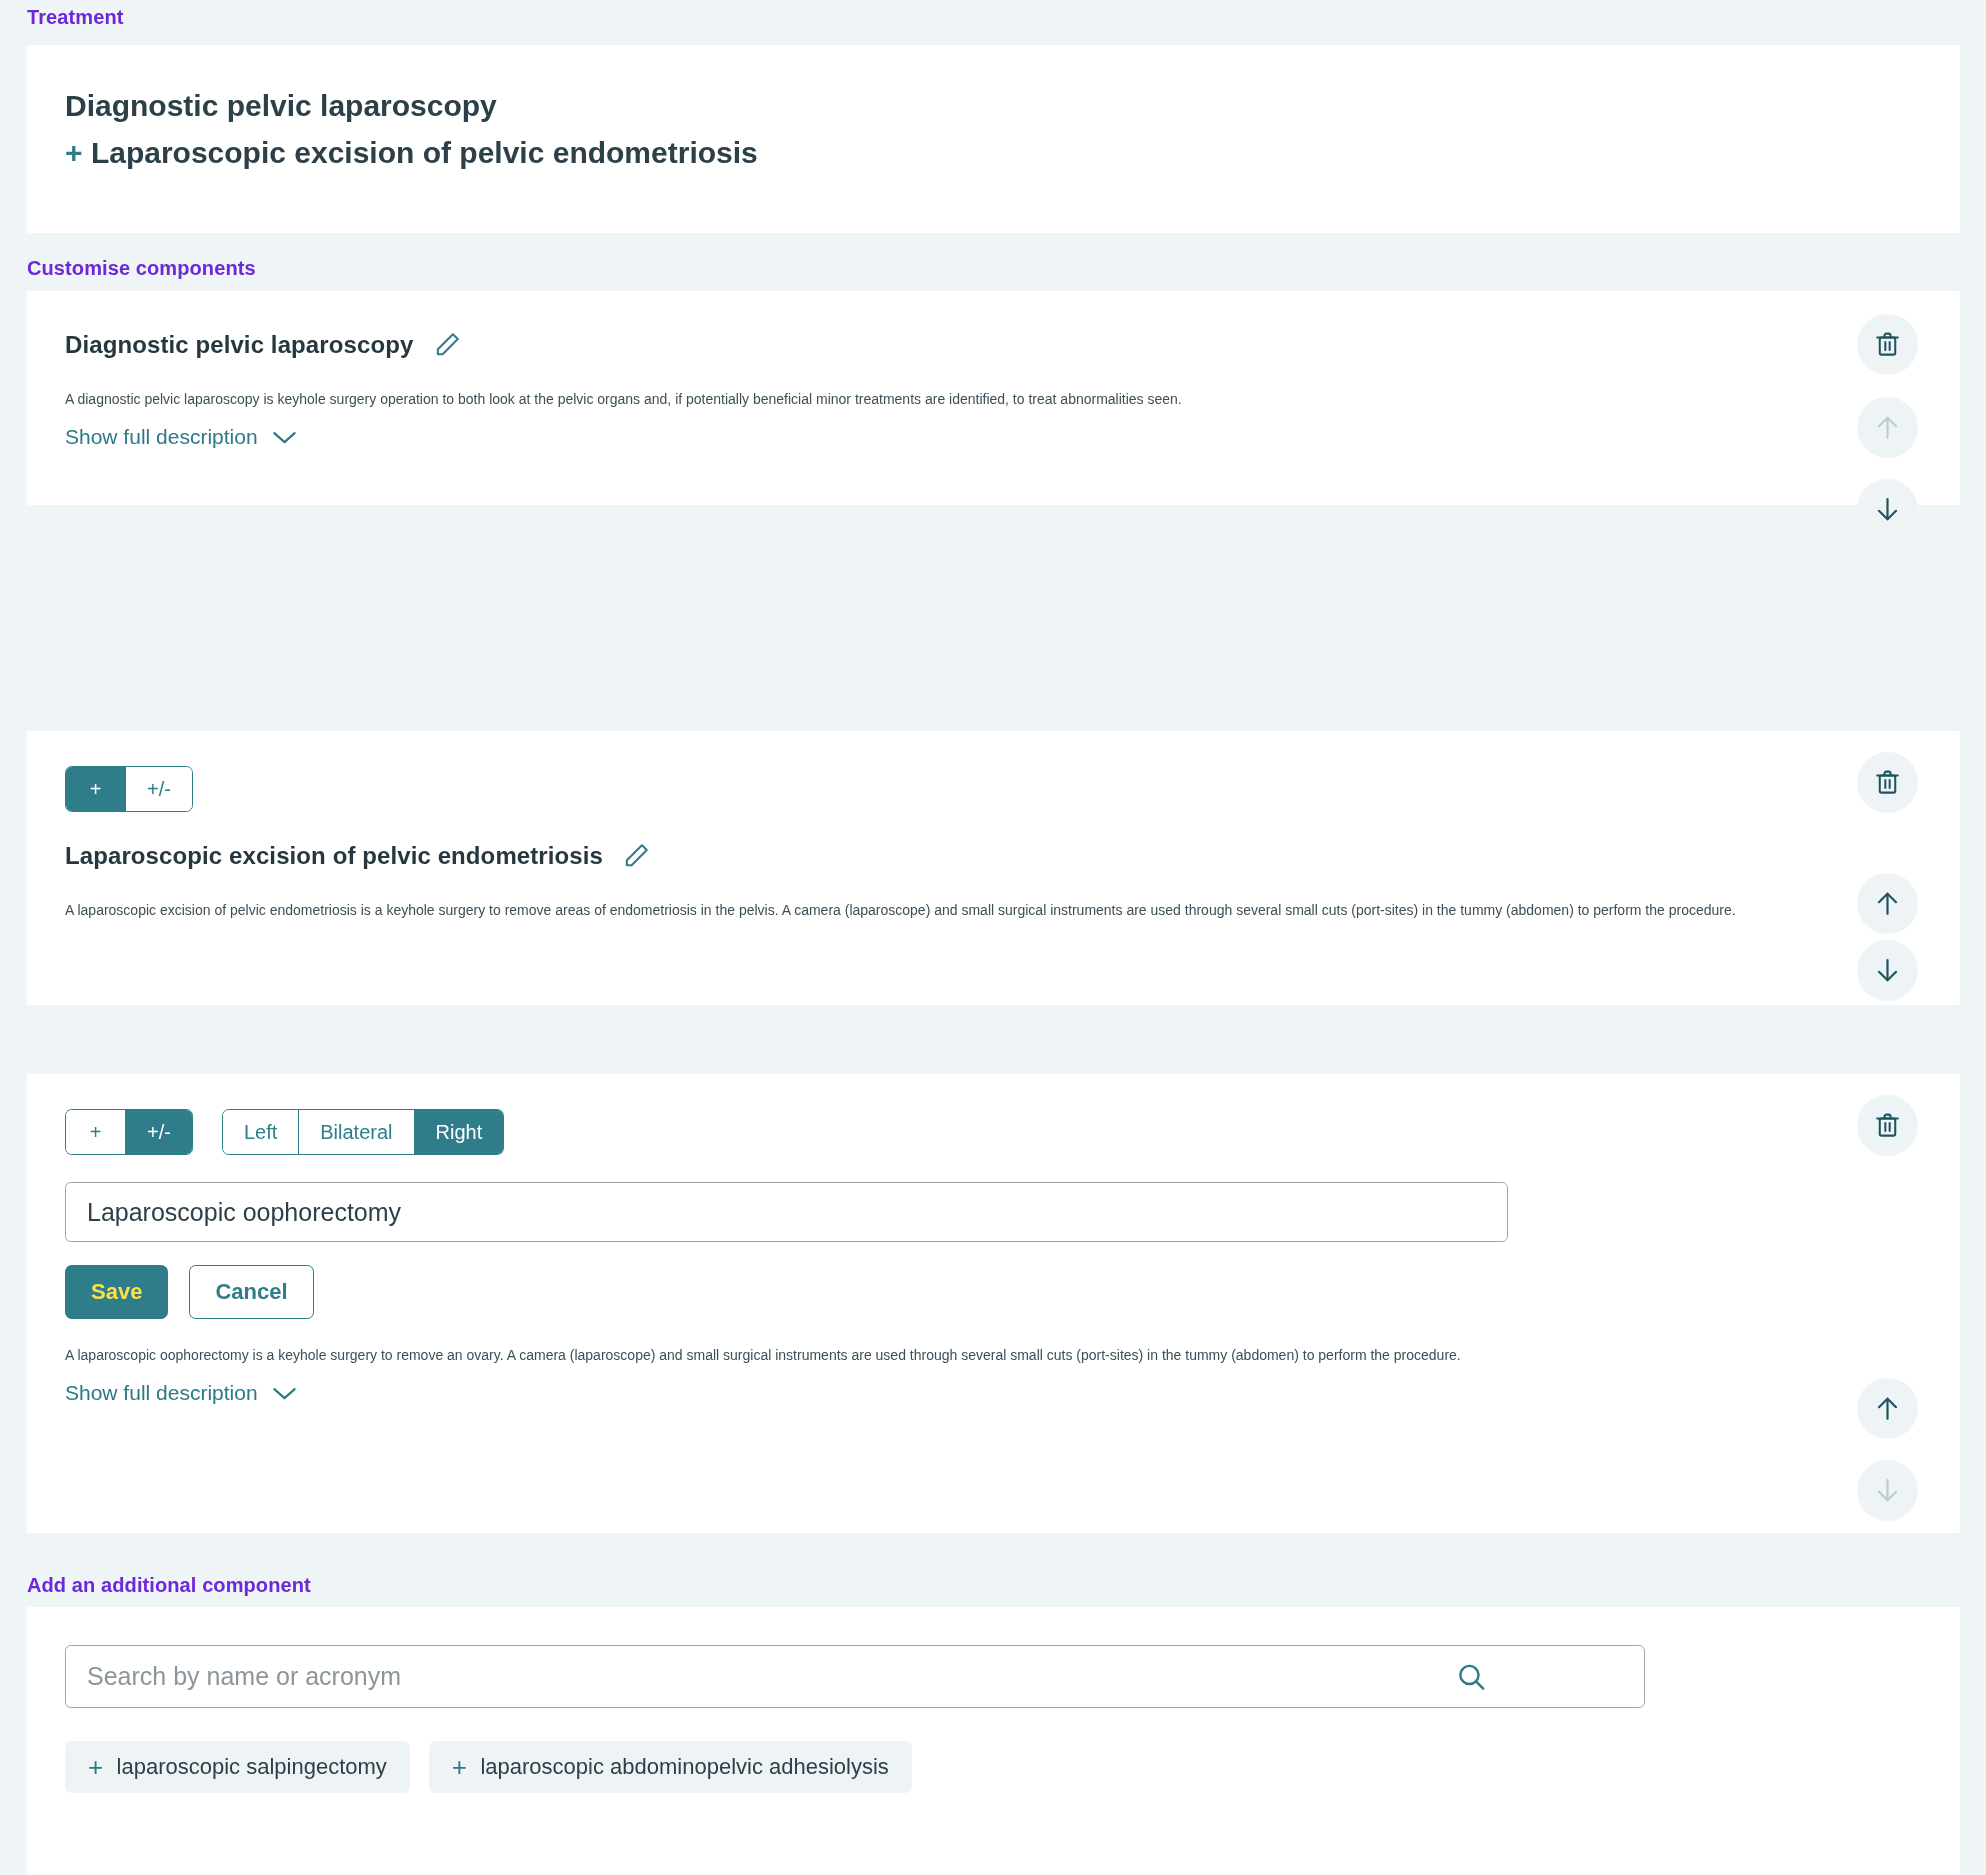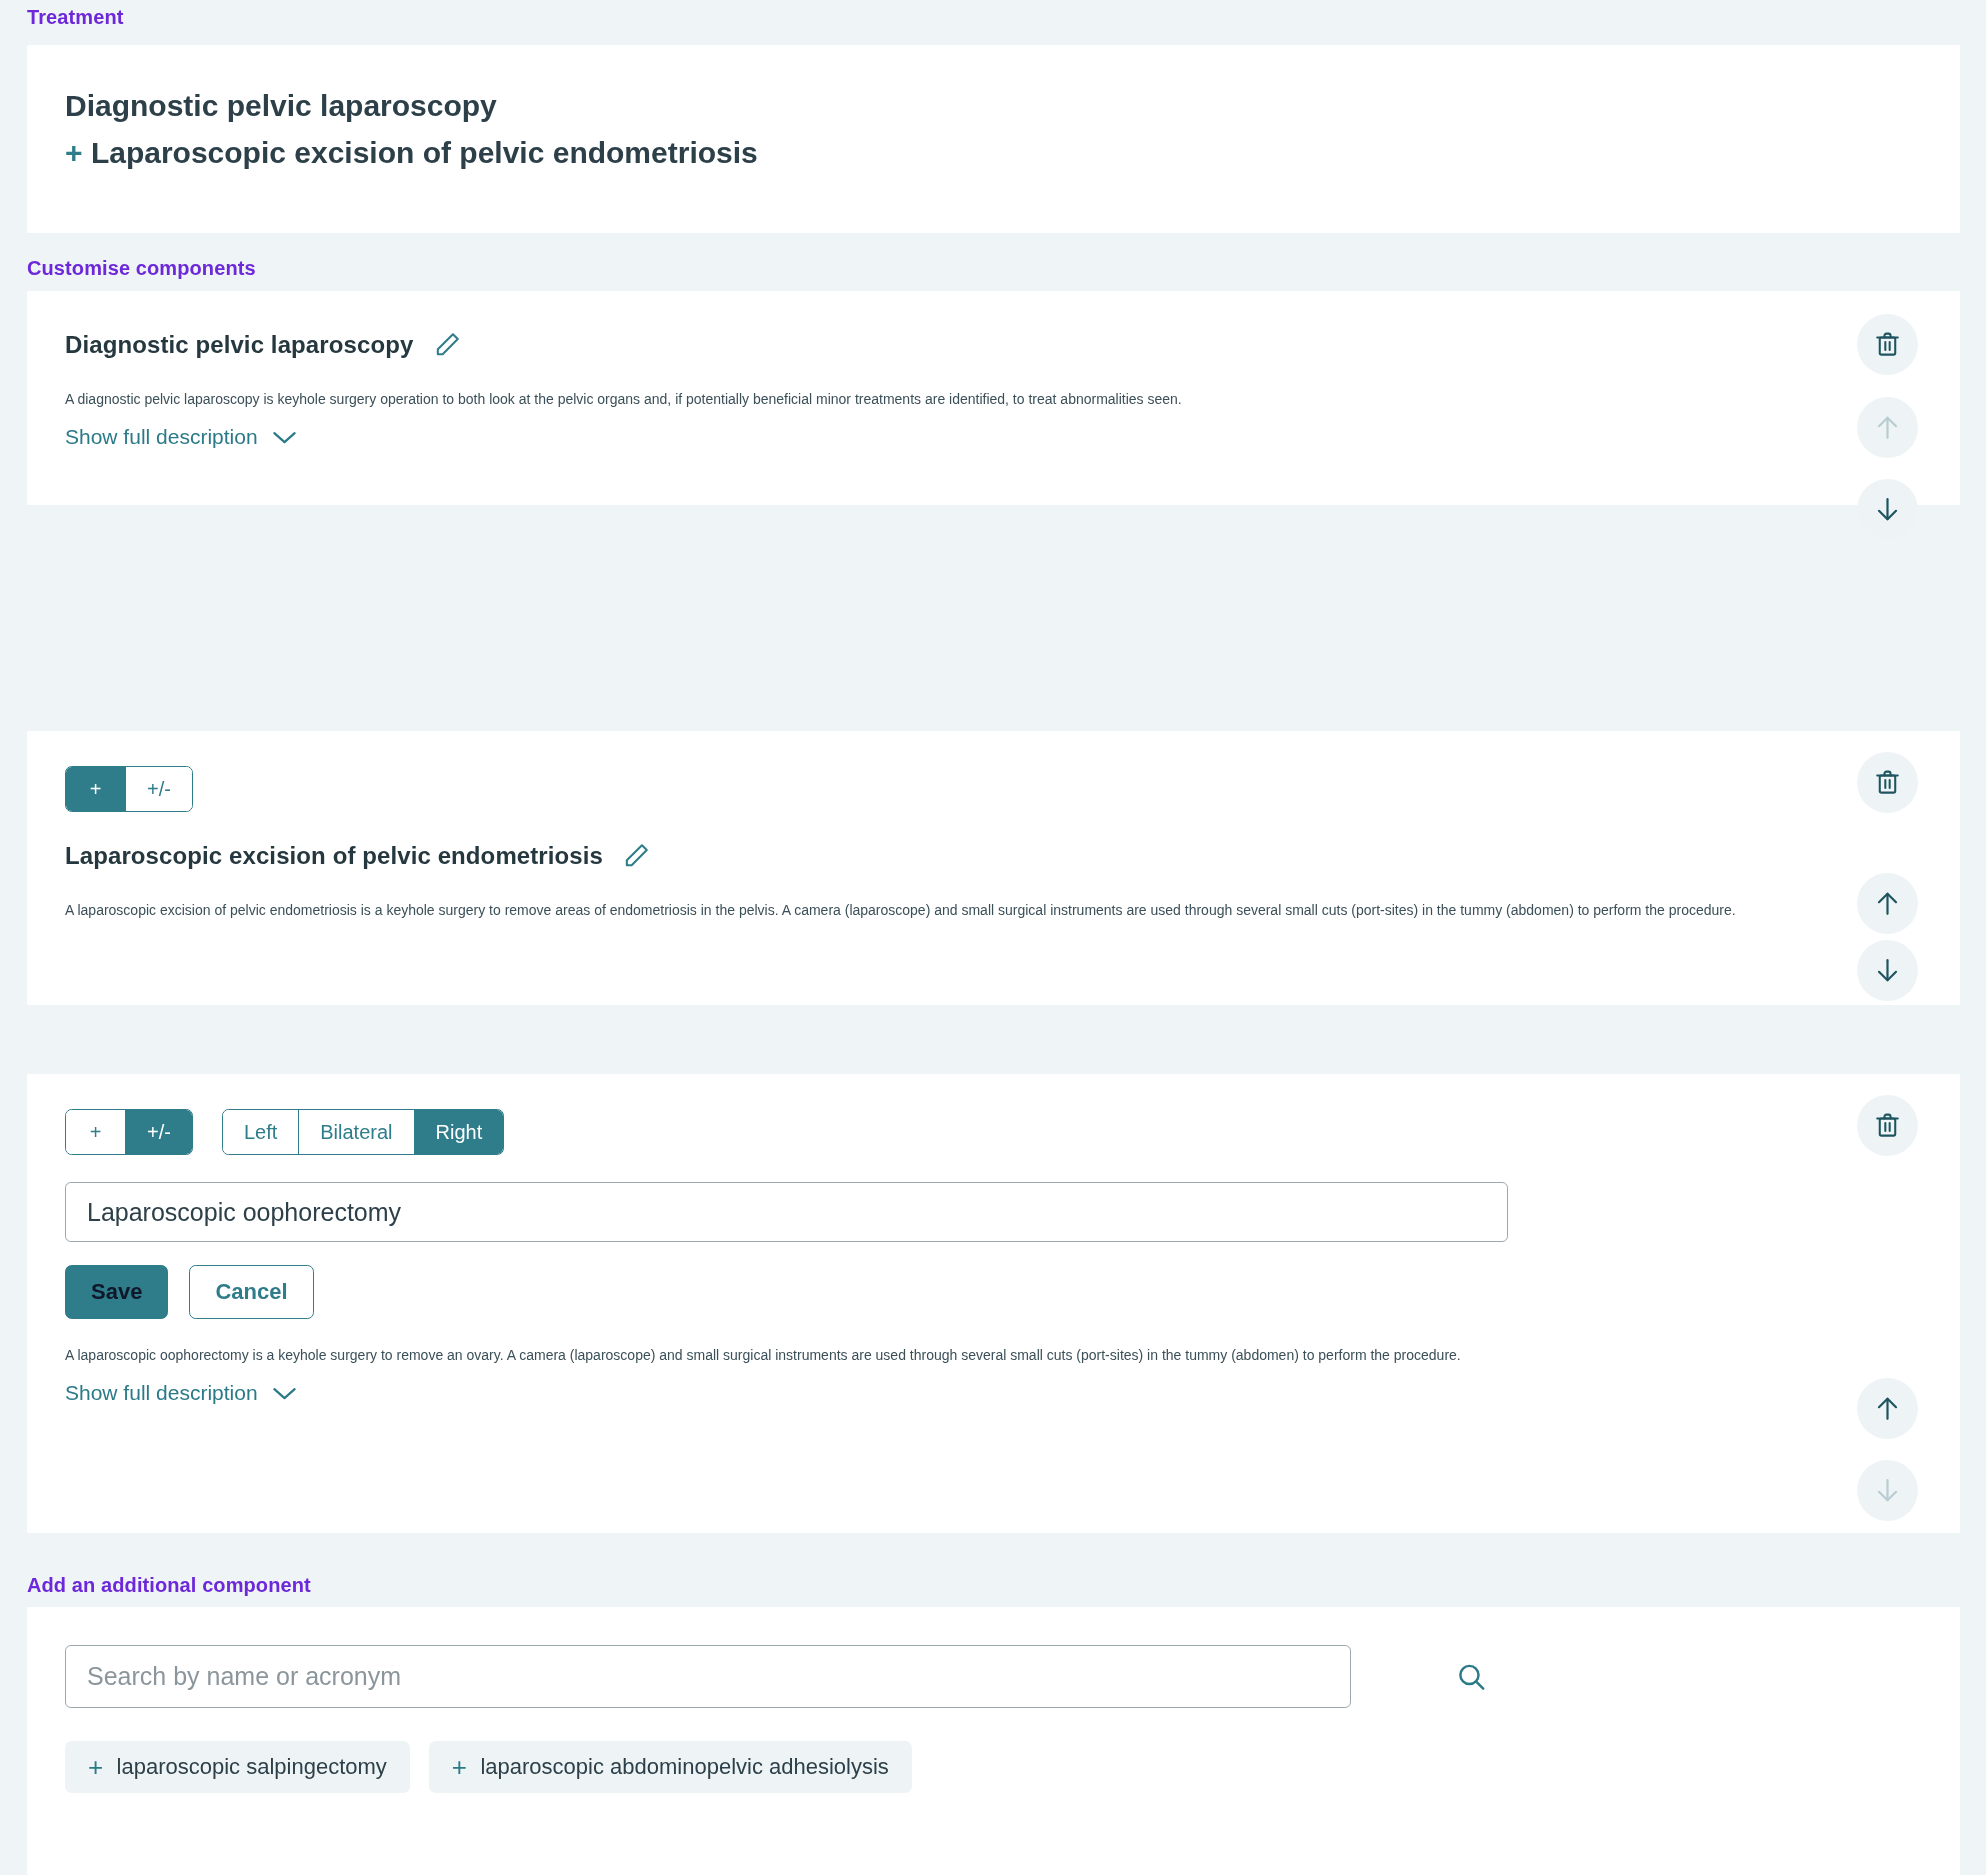--- a/index.html
+++ b/index.html
@@ -162,21 +162,21 @@
     font-size: 22px;
     font-family: "Liberation Sans", sans-serif;
     border-radius: 6.7px;
     padding: 0 25px;
     height: 54px;
     cursor: pointer;
     line-height: 1;
   }
   .btn-primary {
     background: #2f7c8a;
-    color: #0f172a;
+    color: #fde047;
     border: 1.9px solid #2f7c8a;
     font-weight: bold;
   }
   .btn-secondary {
     background: #ffffff;
     color: #2f7c8a;
     border: 1.9px solid #2f7c8a;
     font-weight: bold;
   }
 
@@ -201,21 +201,21 @@
     justify-content: center;
     cursor: pointer;
     padding: 0;
   }
   .icon-btn.disabled { cursor: default; }
 
   
   .search-card { padding: 38px 38px 44px 38px; }
   .search-wrap { position: relative; width: 1443px; }
   .search-input {
-    width: 1286px;
+    width: 1580px;
     height: 63px;
     border: 1.9px solid #9aa7ad;
     border-radius: 5.8px;
     font-size: 25px;
     font-family: "Liberation Sans", sans-serif;
     color: #0c4a6e;
     padding: 0 67px 0 21px;
     background: #fff;
   }
   .search-input::placeholder { color: #8b969c; }

